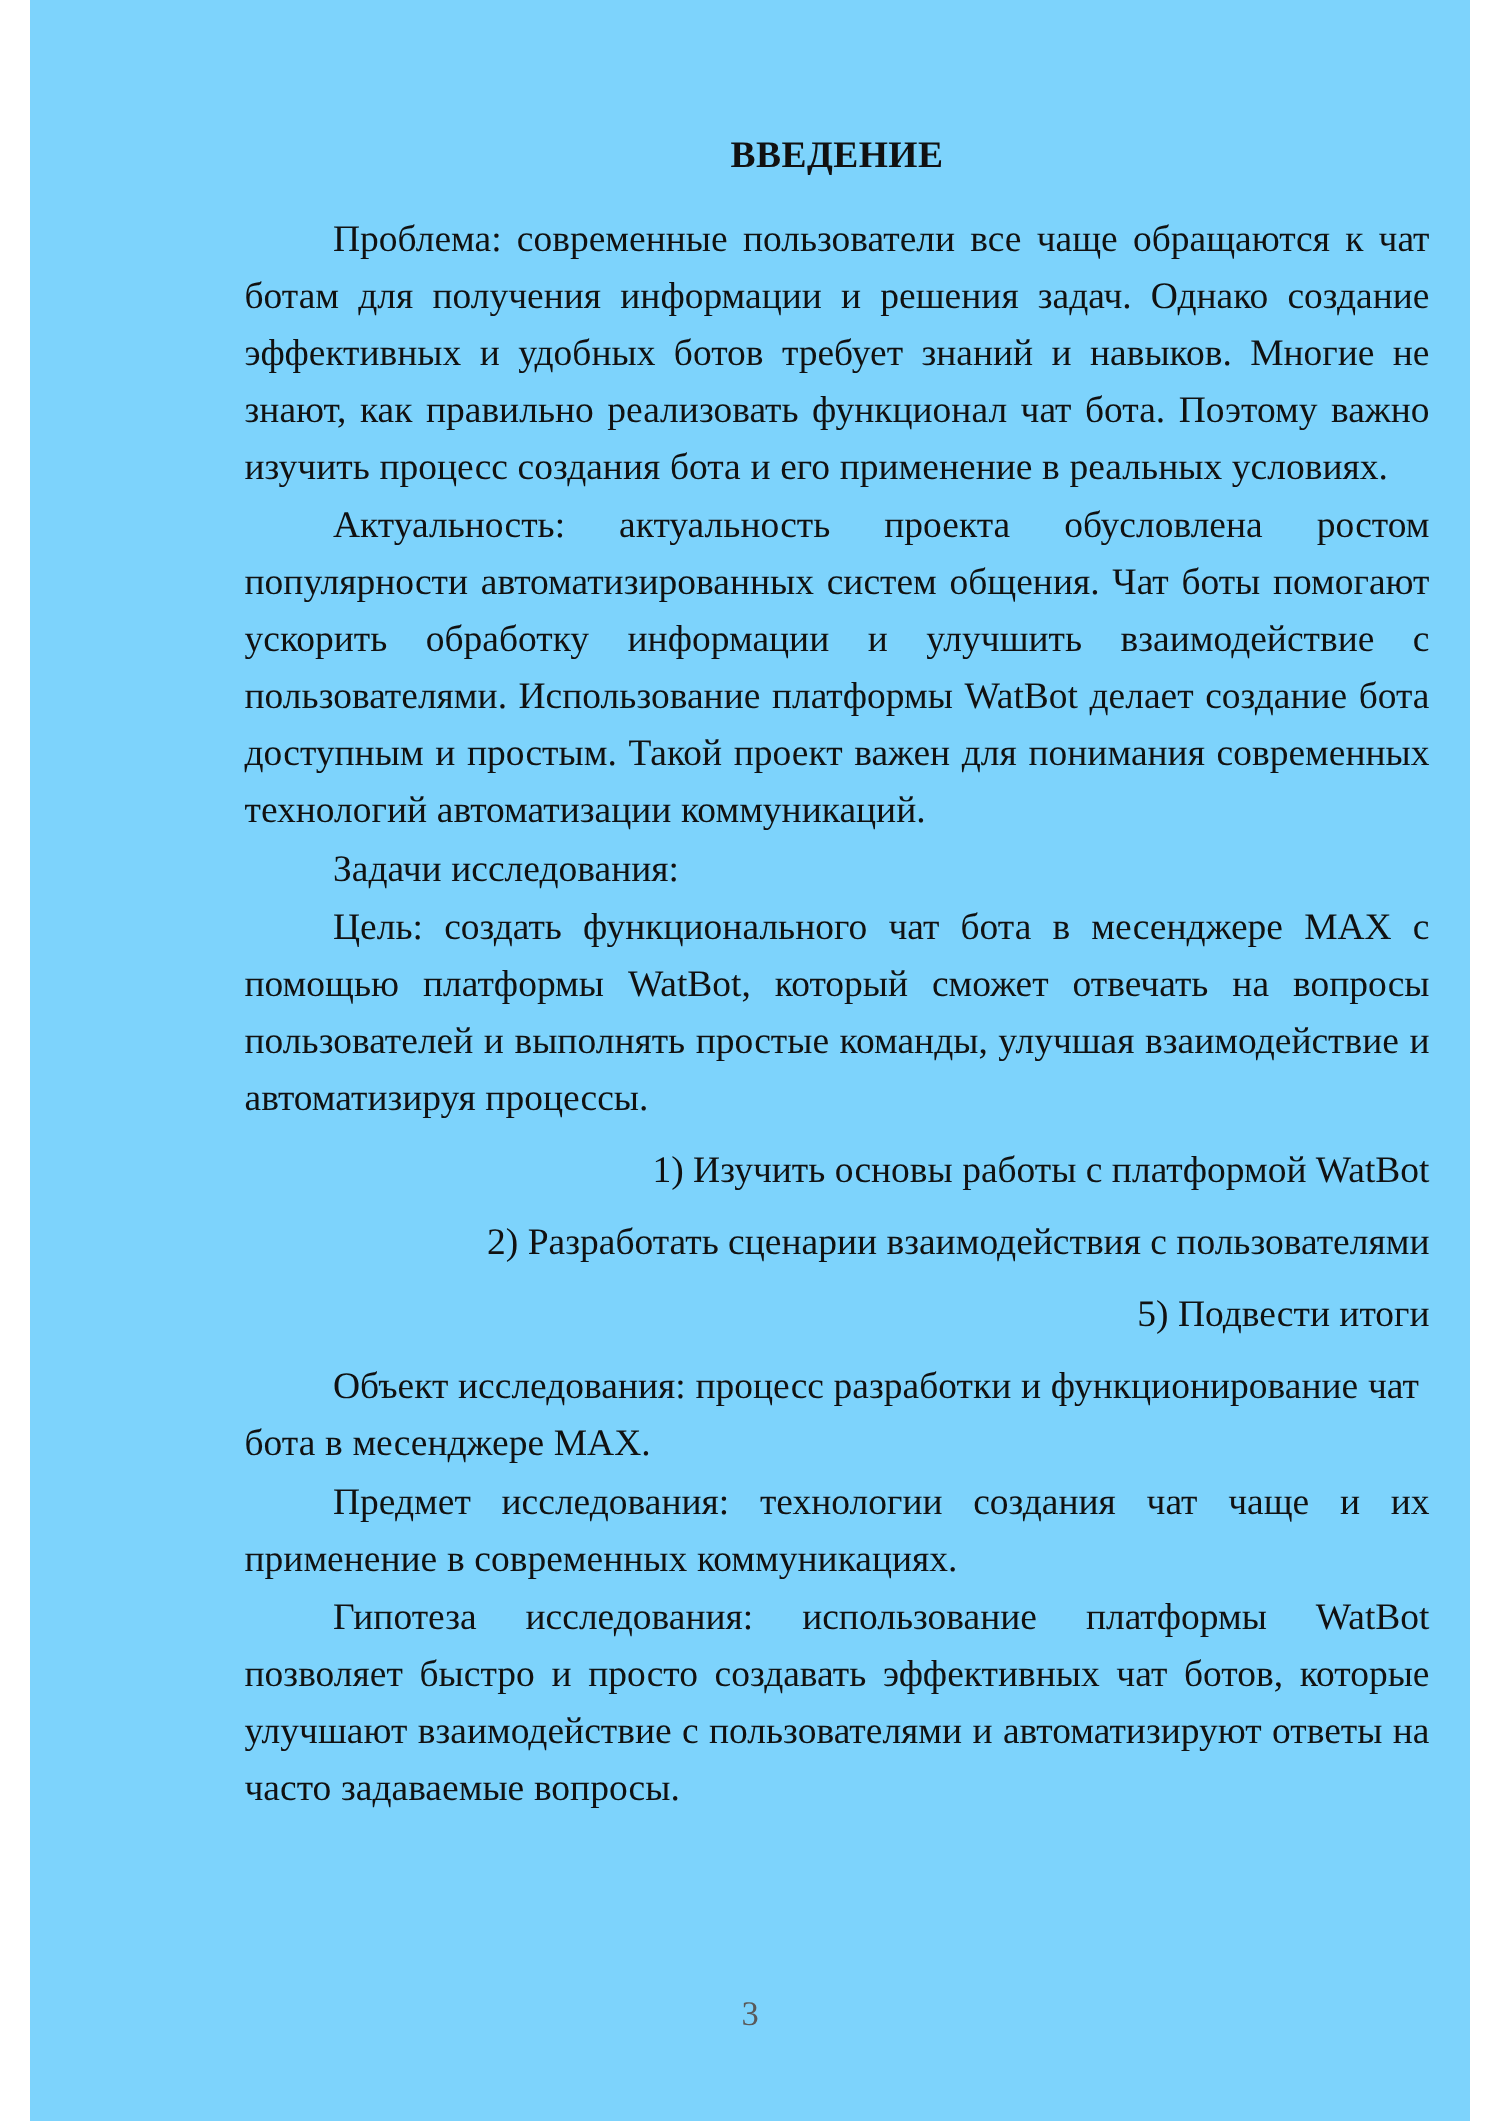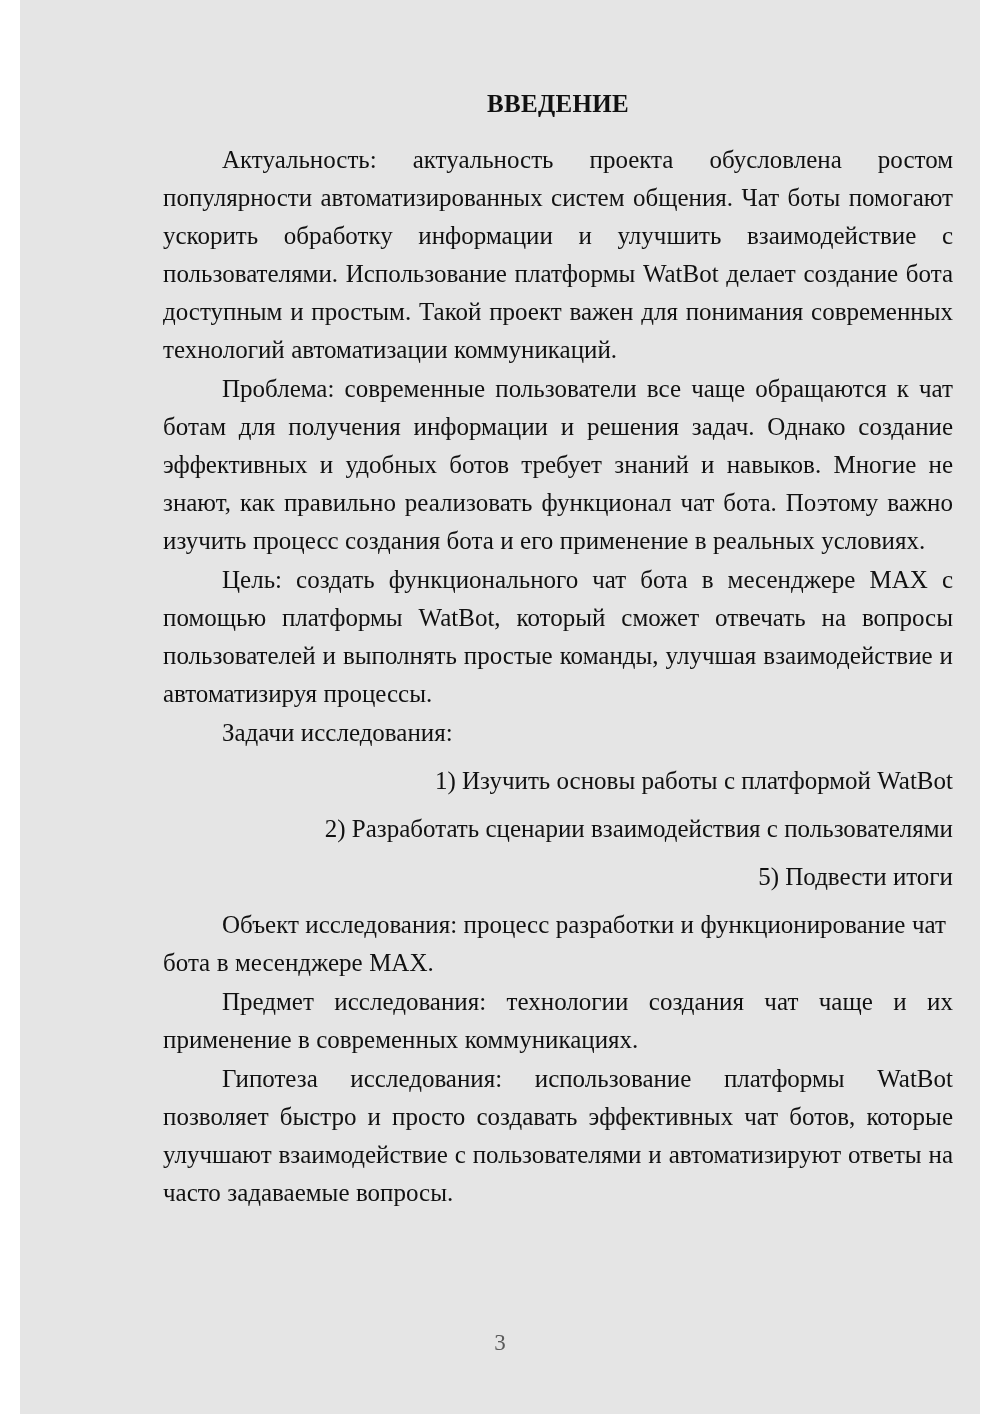--- a/index.html
+++ b/index.html
@@ -6,21 +6,21 @@
   html, body {
     margin: 0;
     padding: 0;
     background: #ffffff;
   }
 
   .page {
     position: relative;
     width: 960px;
     height: 1414px;
-    background: #e5e5e5;
+    background: #7dd3fc;
     margin: 0 auto;
     overflow: hidden;
     font-family: "Liberation Serif", "DejaVu Serif", serif;
     color: #111111;
     box-sizing: border-box;
   }
 
   .content {
     position: absolute;
     left: 143px;
@@ -79,27 +79,27 @@
 </style>
 </head>
 <body>
 
 <div class="page">
 
   <div class="content">
 
     <h1 class="doc-title">ВВЕДЕНИЕ</h1>
 
+    <p class="para">Проблема: современные пользователи все чаще обращаются к чат ботам для получения информации и решения задач. Однако создание эффективных и удобных ботов требует знаний и навыков. Многие не знают, как правильно реализовать функционал чат бота. Поэтому важно изучить процесс создания бота и его применение в реальных условиях.</p>
+
     <p class="para">Актуальность: актуальность проекта обусловлена ростом популярности автоматизированных систем общения. Чат боты помогают ускорить обработку информации и улучшить взаимодействие с пользователями. Использование платформы WatBot делает создание бота доступным и простым. Такой проект важен для понимания современных технологий автоматизации коммуникаций.</p>
 
-    <p class="para">Проблема: современные пользователи все чаще обращаются к чат ботам для получения информации и решения задач. Однако создание эффективных и удобных ботов требует знаний и навыков. Многие не знают, как правильно реализовать функционал чат бота. Поэтому важно изучить процесс создания бота и его применение в реальных условиях.</p>
+    <p class="para para-plain">Задачи исследования:</p>
 
     <p class="para">Цель: создать функционального чат бота в месенджере MAX с помощью платформы WatBot, который сможет отвечать на вопросы пользователей и выполнять простые команды, улучшая взаимодействие и автоматизируя процессы.</p>
-
-    <p class="para para-plain">Задачи исследования:</p>
 
     <ul class="list">
       <li class="list-item">1) Изучить основы работы с платформой WatBot</li>
       <li class="list-item">2) Разработать сценарии взаимодействия с пользователями</li>
       <li class="list-item">5) Подвести итоги</li>
     </ul>
 
     <p class="para para-plain">Объект исследования: процесс разработки и функционирование чат бота в месенджере MAX.</p>
 
     <p class="para">Предмет исследования: технологии создания чат чаще и их применение в современных коммуникациях.</p>

